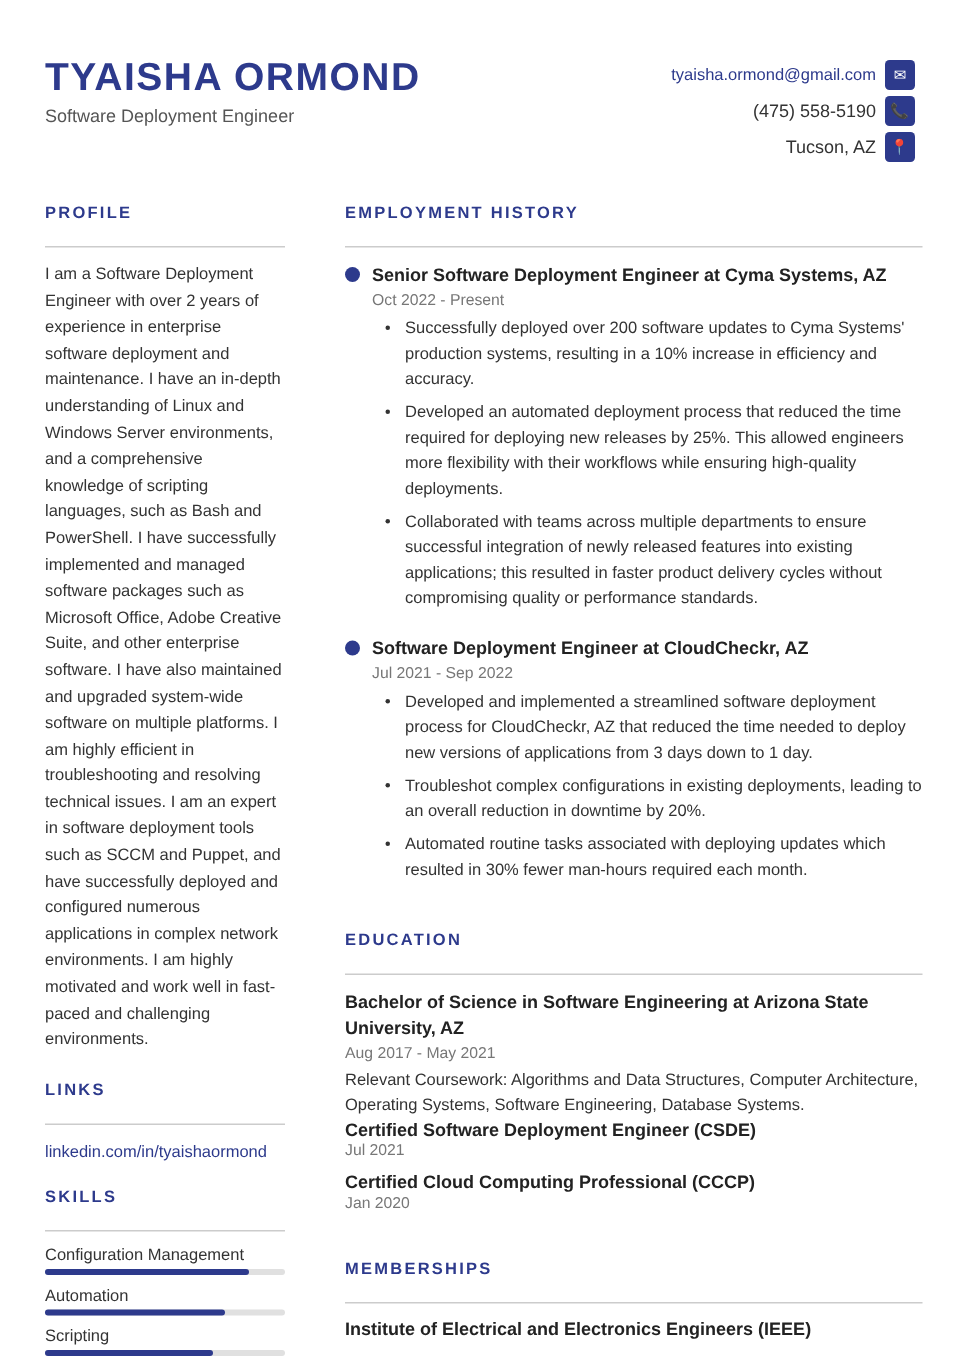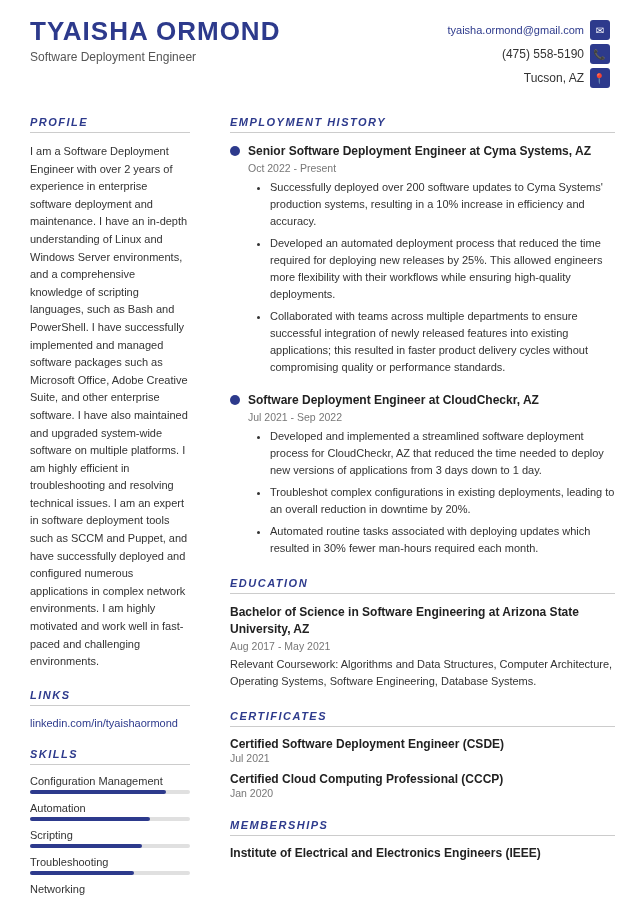--- a/index.html
+++ b/index.html
@@ -10,21 +10,21 @@
       background: #fff;
       width: 640px;
       min-height: 905px;
     }
 
     
     .header {
       display: flex;
       justify-content: space-between;
       align-items: flex-start;
-      padding: 16px 30px 18px 30px;
+      padding: 36px 30px 18px 30px;
       background: #fff;
     }
     .header-left .name {
       font-size: 26px;
       font-weight: 900;
       color: #2d3a8c;
       letter-spacing: 1px;
     }
     .header-left .title {
       font-size: 12px;
@@ -81,24 +81,23 @@
     }
 
     
     .section-title {
       font-size: 11px;
       font-weight: 700;
       color: #2d3a8c;
       letter-spacing: 1.5px;
       text-transform: uppercase;
       border-bottom: 1.5px solid #ccc;
-      padding-bottom: 4px;
+      padding-bottom: 16px;
       margin-bottom: 10px;
       margin-top: 18px;
-      font-style: italic;
     }
     .left-col .section-title:first-child {
       margin-top: 0;
     }
 
     
     .profile-text {
       font-size: 11px;
       line-height: 1.6;
       color: #333;
@@ -213,21 +212,21 @@
       font-size: 12px;
       font-weight: 700;
       color: #222;
       margin-bottom: 5px;
     }
 
     .right-col .section-title {
       margin-top: 0;
     }
     .right-col .section-title:not(:first-child) {
-      margin-top: 20px;
+      margin-top: 32px;
     }
   </style>
 </head>
 <body>
 
 <div class="header">
   <div class="header-left">
     <div class="name">TYAISHA ORMOND</div>
     <div class="title">Software Deployment Engineer</div>
   </div>
@@ -321,21 +320,20 @@
             <li>Automated routine tasks associated with deploying updates which resulted in 30% fewer man-hours required each month.</li>
           </ul>
   </div>
       </div>
 
     <div class="section-title">EDUCATION</div>
     <div class="edu-title">Bachelor of Science in Software Engineering at Arizona State University, AZ</div>
     <div class="edu-date">Aug 2017 - May 2021</div>
     <div class="edu-text">Relevant Coursework: Algorithms and Data Structures, Computer Architecture, Operating Systems, Software Engineering, Database Systems.</div>
 
-    <div class="section-title">CERTIFICATES</div>
     <div id="certs-container">
         <div class="cert-item">
     <div class="cert-name">Certified Software Deployment Engineer (CSDE)</div>
     <div class="cert-date">Jul 2021</div>
   </div>
         <div class="cert-item">
     <div class="cert-name">Certified Cloud Computing Professional (CCCP)</div>
     <div class="cert-date">Jan 2020</div>
   </div>
       </div>

